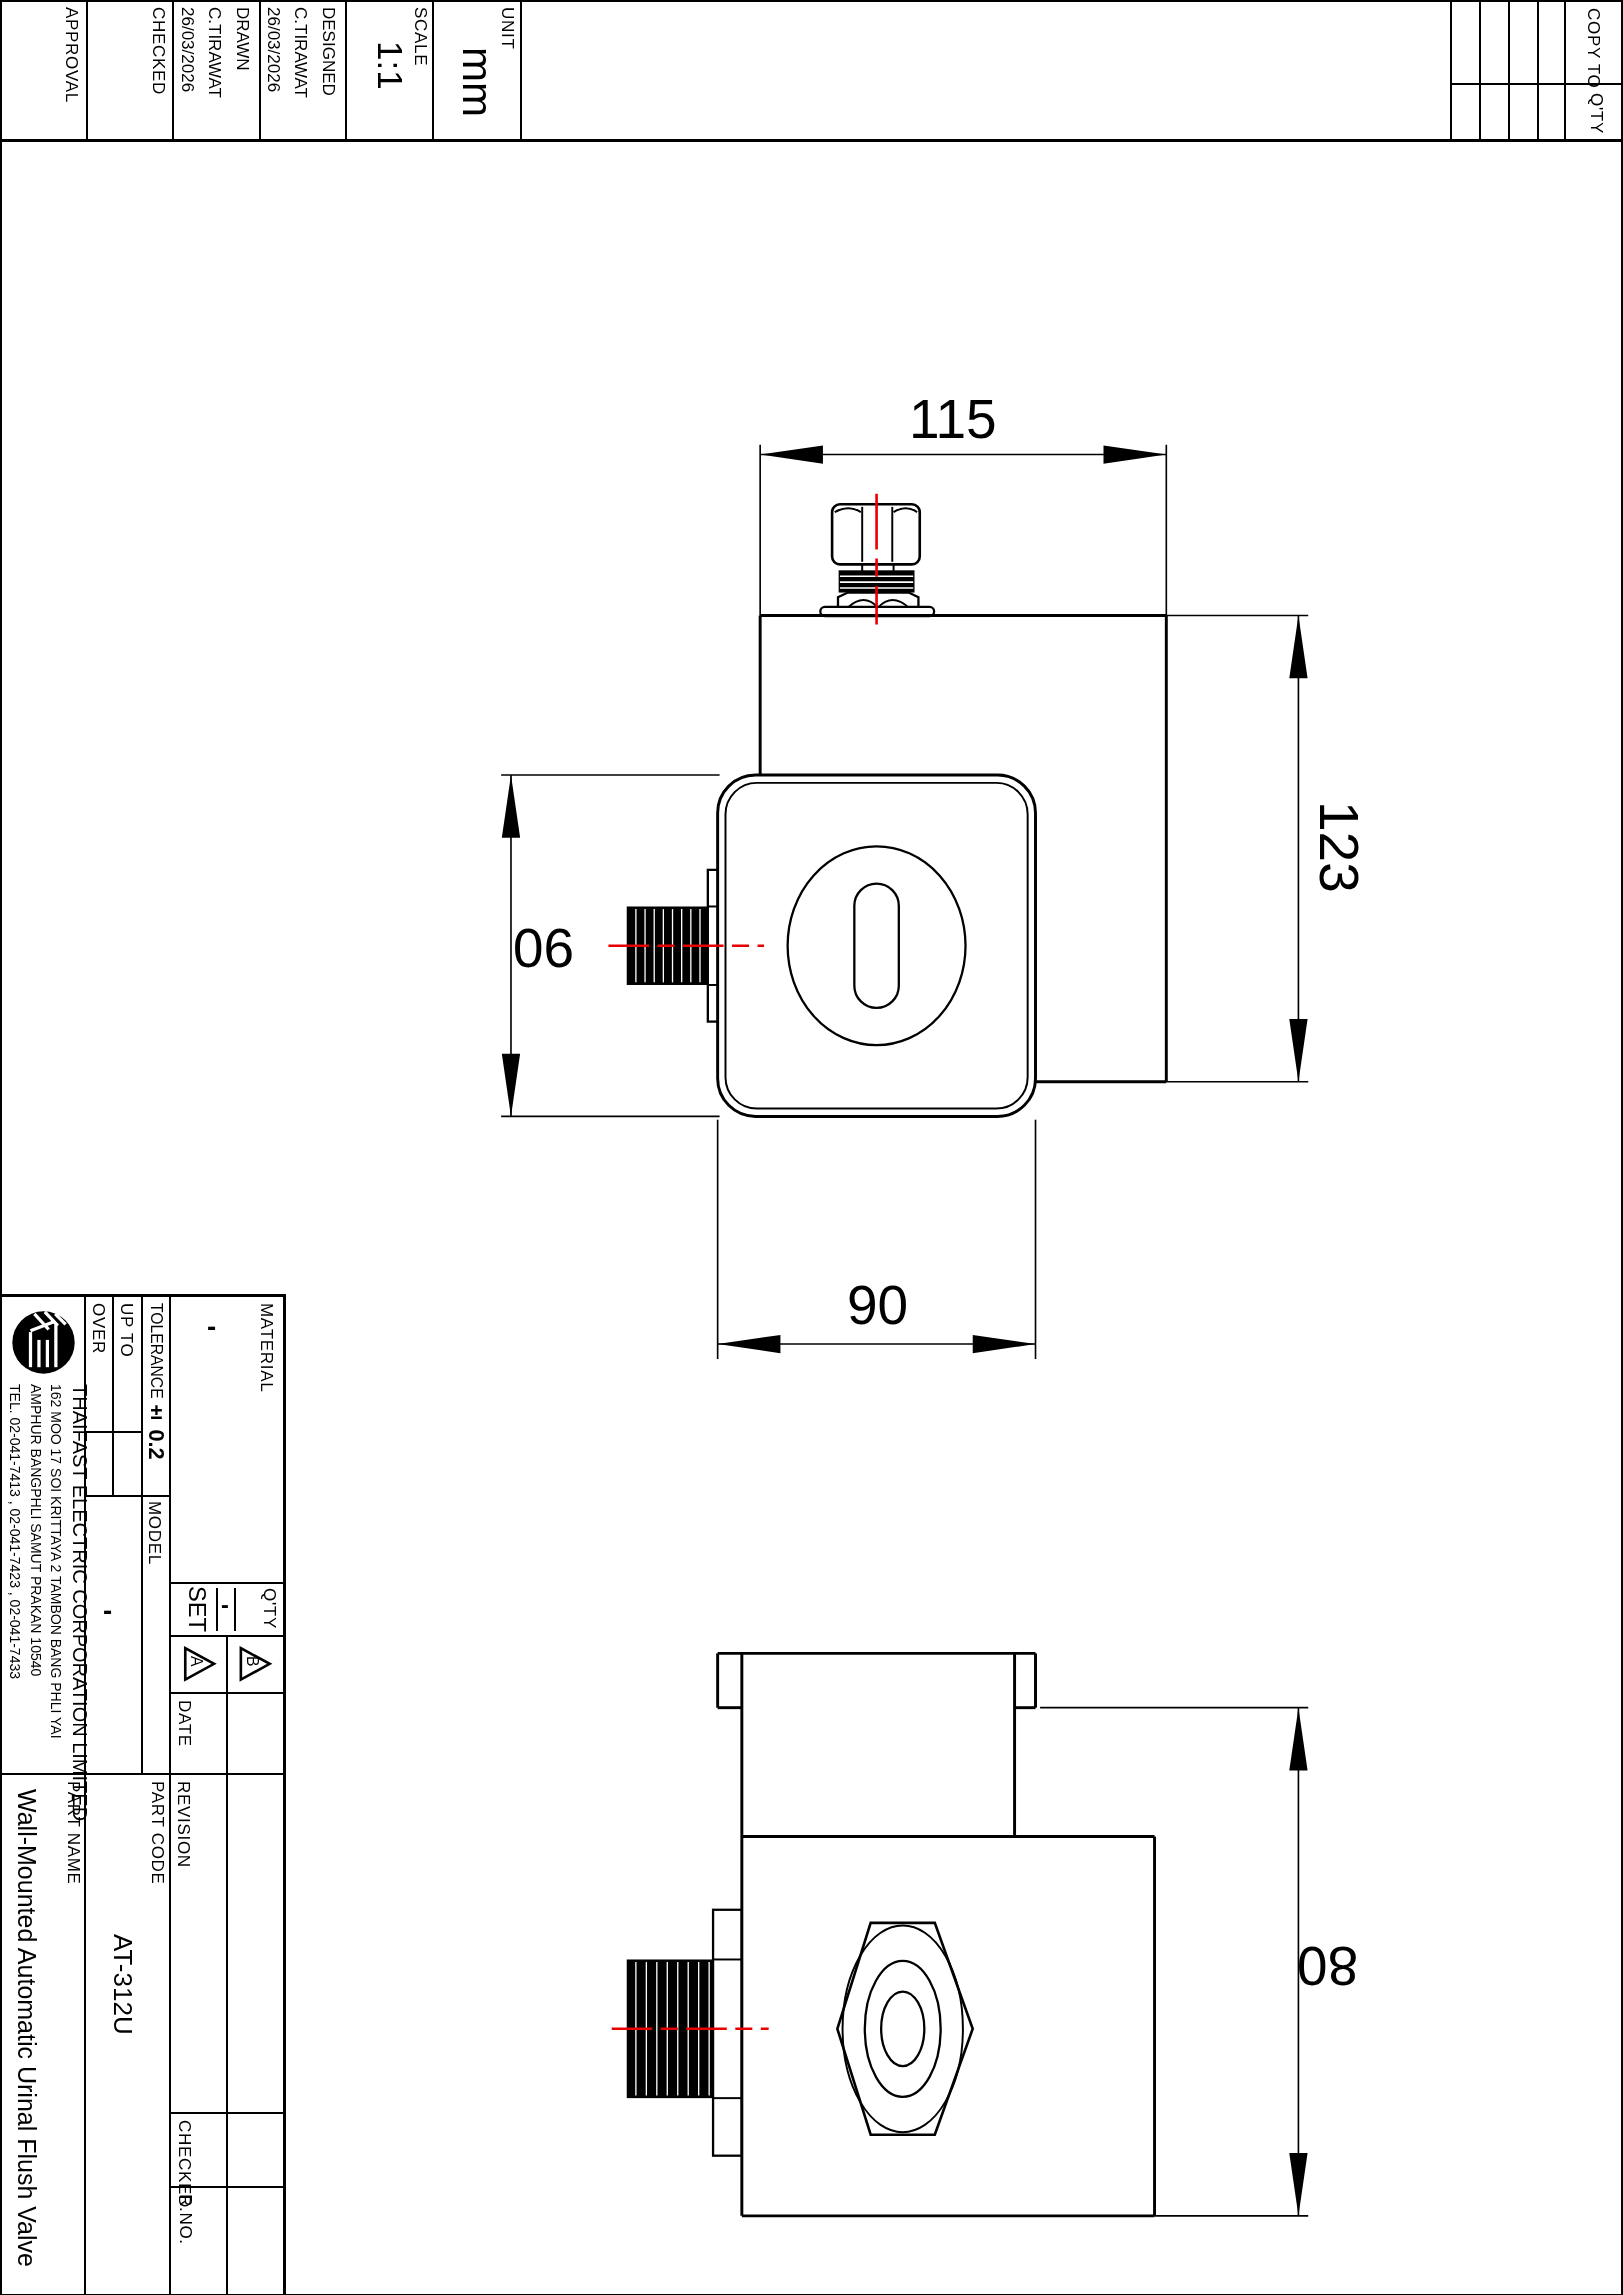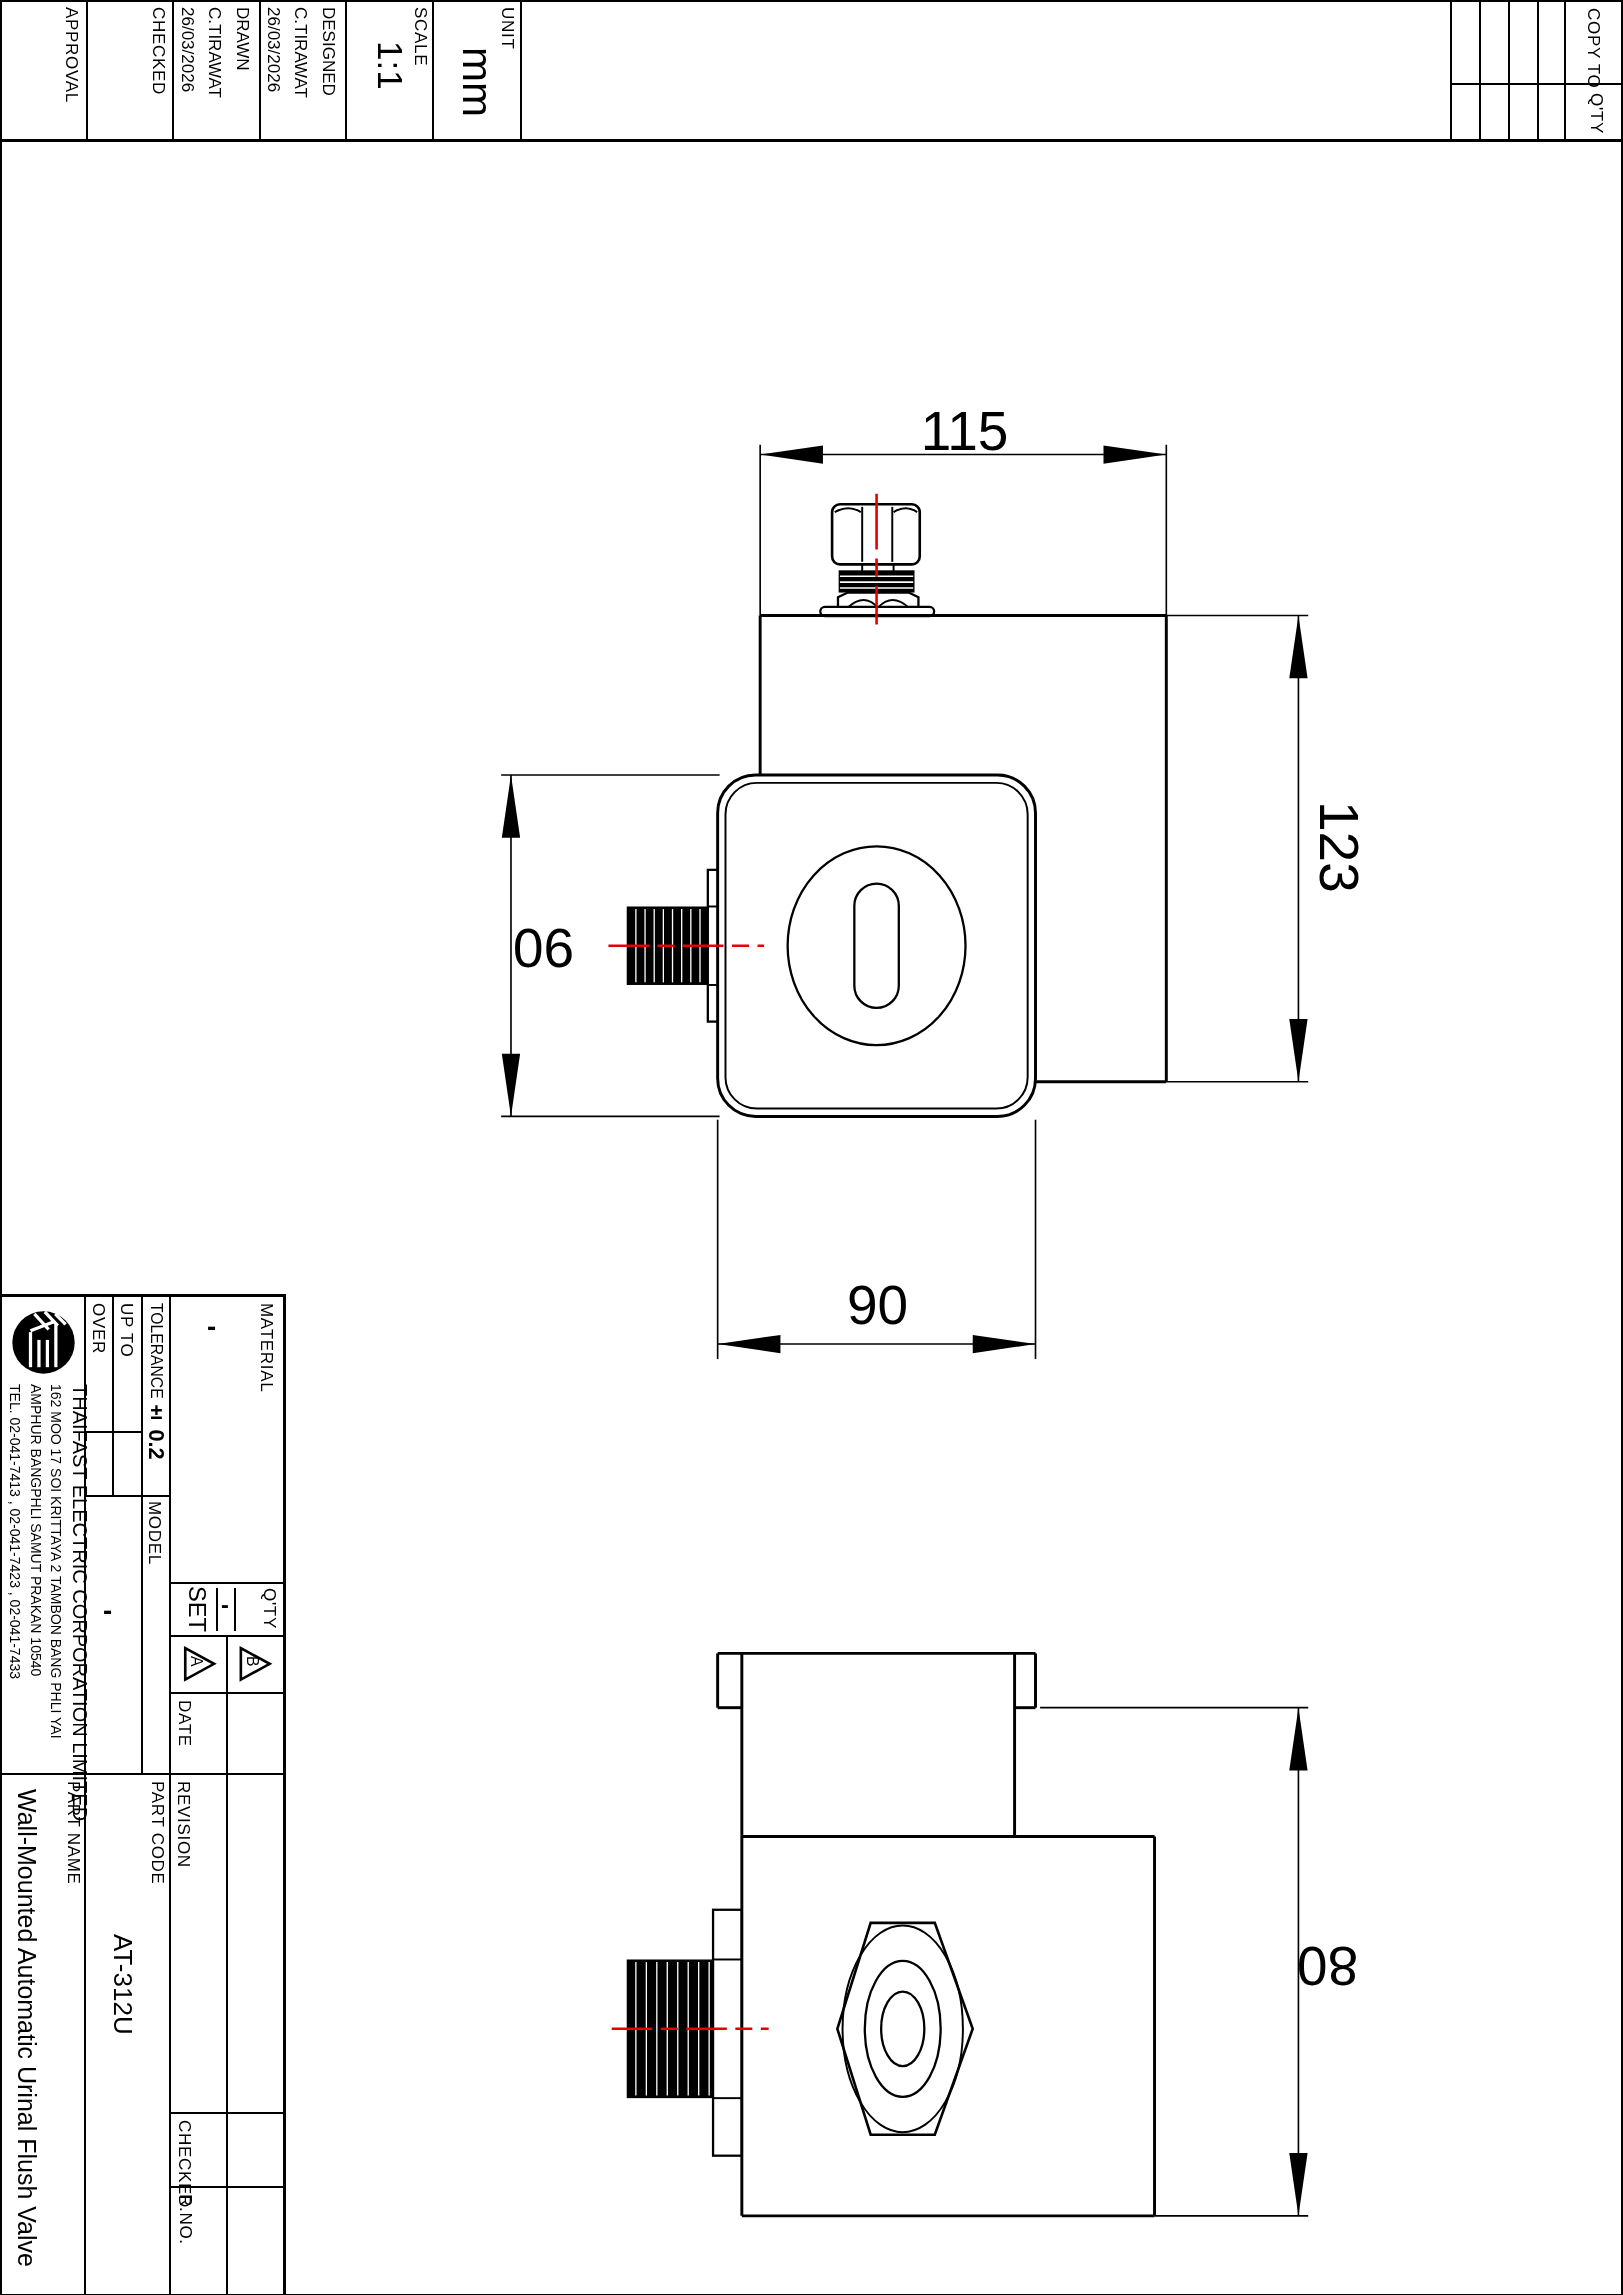--- a/index.html
+++ b/index.html
@@ -194,21 +194,21 @@
     <g stroke="#e60000" stroke-width="4">
       <line x1="935" y1="3102" x2="1175" y2="3102" stroke-dasharray="62 13 26 13"></line>
     </g>
 
     <g fill="none" stroke="#000" stroke-width="4">
       <polygon points="283,2520 327,2544 283,2568"></polygon>
       <polygon points="368,2520 412,2544 368,2568"></polygon>
     </g>
   </svg>
 
-  <div class="hz dim" style="left:909px;top:387px;width:111px;text-align:center;margin-top:12px;">115</div>
+  <div class="hz dim" style="left:909px;top:387px;width:111px;text-align:left;">115</div>
   <div class="vt dim" style="left:1307px;top:801px;">123</div>
   <div class="r180 dim" style="left:513px;top:916px;">90</div>
   <div class="hz dim" style="left:847px;top:1273px;">90</div>
   <div class="r180 dim" style="left:1297px;top:1934px;">80</div>
 
   <div class="ln" style="left:0;top:1294px;width:285px;height:2.6px;"></div>
   <div class="ln" style="left:283px;top:1294px;width:2.6px;height:1002px;"></div>
   <div class="ln" style="left:84px;top:1294px;width:2px;height:1002px;"></div>
   <div class="ln" style="left:112px;top:1294px;width:2px;height:203px;"></div>
   <div class="ln" style="left:141px;top:1294px;width:2px;height:481px;"></div>

